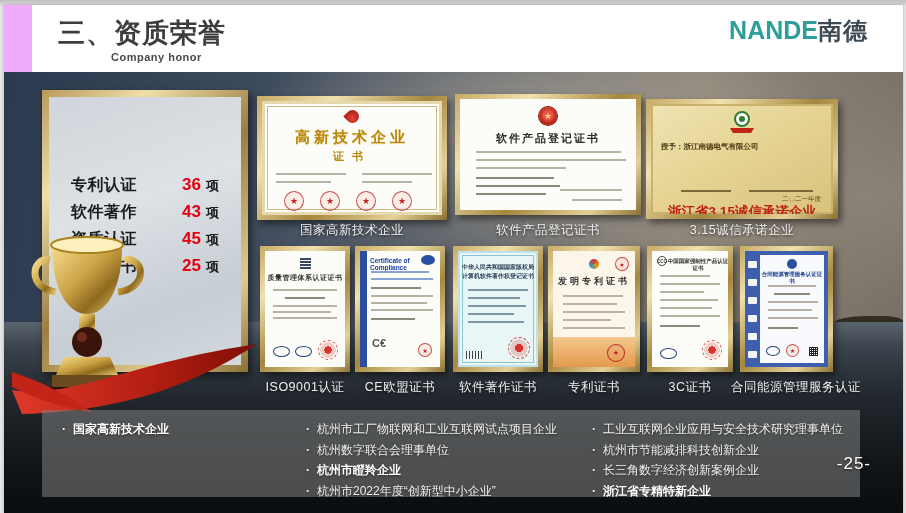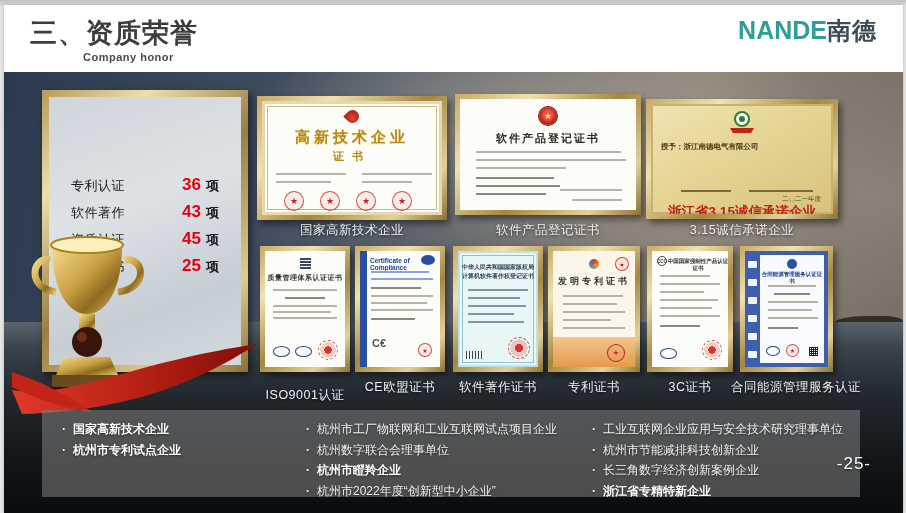--- a/index.html
+++ b/index.html
@@ -1,27 +1,27 @@
 <!DOCTYPE html>
 <html><head>
 <meta charset="utf-8">
 <style>
   * { margin:0; padding:0; box-sizing:border-box; }
   html,body { width:906px; height:513px; overflow:hidden;
     font-family:"Liberation Sans","DejaVu Sans",sans-serif;
     background:linear-gradient(180deg,#bfbfbf 0,#e6e6e6 7px,#e6e6e6 100%); }
 
   .slide { position:absolute; left:4px; top:5px; width:899px; height:508px;
-    background:#f0abfc; overflow:hidden; box-shadow:0 0 3px rgba(0,0,0,.25); }
+    background:#f0abfc; overflow:hidden; box-shadow:0 0 3px rgba(0,0,0,.25);padding-left:28px; }
 
   
   .header { position:relative; height:67px; background:#fff; }
   .title { position:absolute; left:26px; top:10px; font-size:27px; font-weight:bold; color:#3d3d3d; letter-spacing:1px; }
   .subtitle { position:absolute; left:79px; top:46px; font-size:11px; font-weight:bold; color:#4a4a4a; letter-spacing:.5px; }
-  .logo { position:absolute; right:26px; top:10px; text-align:right; }
+  .logo { position:absolute; right:35px; top:10px; text-align:right; }
   .logo-en { font-size:25px; font-weight:bold; color:#2f9e99; letter-spacing:0; }
   .logo-cn { font-size:24px; font-weight:bold; color:#3e4a54; letter-spacing:1px; }
   .tagline { margin-top:3px; font-size:11px; font-weight:bold; color:#2f9e99; letter-spacing:2.5px; }
 
   
   .photo { position:absolute; left:0; top:67px; width:899px; height:441px; overflow:hidden;
     background:
       radial-gradient(ellipse 430px 170px at 60% 14%, rgba(196,186,170,.55), transparent 70%),
       radial-gradient(ellipse 520px 230px at 97% 28%, rgba(160,150,138,.5), transparent 72%),
       linear-gradient(100deg,#2b3a4e 0%,#3c4a5d 26%,#65696e 50%,#8a8276 72%,#6e655c 100%); }
@@ -32,21 +32,21 @@
   .land { position:absolute; right:0; top:244px; width:70px; height:16px; background:#262219; border-radius:50% 30% 0 0; opacity:.85; }
 
   
   .stats-frame { position:absolute; left:38px; top:18px; width:206px; height:282px; padding:7px;
     background:linear-gradient(135deg,#b9995a,#efdfa8 22%,#9c7e40 50%,#e0cb8f 80%,#8a6f33);
     box-shadow:3px 4px 8px rgba(0,0,0,.55); }
   .stats-inner { width:100%; height:100%;
     background:linear-gradient(160deg,#cfd5da 0%,#dde2e6 40%,#c6cdd3 75%,#d3d9dd 100%); }
   .stats-list { padding-top:38px; }
   .stat-row { display:flex; align-items:baseline; height:27px; padding:0 22px; }
-  .stat-label { font-size:13px; font-weight:normal; color:#1c1c1c; letter-spacing:.5px; }
+  .stat-label { font-size:16px; font-weight:bold; color:#1c1c1c; letter-spacing:.5px; }
   .stat-value { margin-left:auto; font-size:17px; font-weight:bold; color:#e60012;margin-top:40px; }
   .stat-unit { font-size:13px; font-weight:bold; color:#1c1c1c; margin-left:5px; }
 
   .trophy { position:absolute; left:8px; top:160px; width:250px; height:185px; }
 
   
   .cert { position:absolute; padding:5px;
     background:linear-gradient(135deg,#c7aa66,#f1e1ae 25%,#a5873f 55%,#e4d098 82%,#8b7033);
     box-shadow:3px 4px 7px rgba(0,0,0,.5); }
   .cert-inner { position:relative; width:100%; height:100%; background:#fcfcf8; overflow:hidden; }
@@ -351,31 +351,30 @@
           <div class="tl" style="left:8px;top:54px;width:44px;"></div>
           <div class="tl" style="left:8px;top:62px;width:50px;"></div>
           <div class="tl dark" style="left:8px;top:72px;width:30px;"></div>
           <div class="seal" style="left:26px;bottom:6px;width:13px;height:13px;font-size:6px;">★</div>
           <div class="oval" style="left:6px;bottom:7px;width:14px;height:10px;"></div>
           <div class="qr"></div>
         </div>
       </div>
     </div>
 
-    <div class="cert-label" style="left:252px;top:315px;width:98px;">ISO9001认证</div>
+    <div class="cert-label" style="left:252px;top:307px;width:98px;">ISO9001认证</div>
     <div class="cert-label" style="left:350px;top:307px;width:92px;">CE欧盟证书</div>
     <div class="cert-label" style="left:447px;top:307px;width:94px;">软件著作证书</div>
     <div class="cert-label" style="left:546px;top:307px;width:88px;text-align:center;">专利证书</div>
     <div class="cert-label" style="left:645px;top:307px;width:82px;">3C证书</div>
     <div class="cert-label" style="left:722px;top:307px;width:140px;">合同能源管理服务认证</div>
 
     <div class="honors">
       <ul class="honor-col col1">
         <li class="bold">国家高新技术企业</li>
-        <li class="bold">杭州市专利试点企业</li>
       </ul>
       <ul class="honor-col col2">
         <li>杭州市工厂物联网和工业互联网试点项目企业</li>
         <li>杭州数字联合会理事单位</li>
         <li class="bold">杭州市瞪羚企业</li>
         <li>杭州市2022年度“创新型中小企业”</li>
       </ul>
       <ul class="honor-col col3">
         <li>工业互联网企业应用与安全技术研究理事单位</li>
         <li>杭州市节能减排科技创新企业</li>

